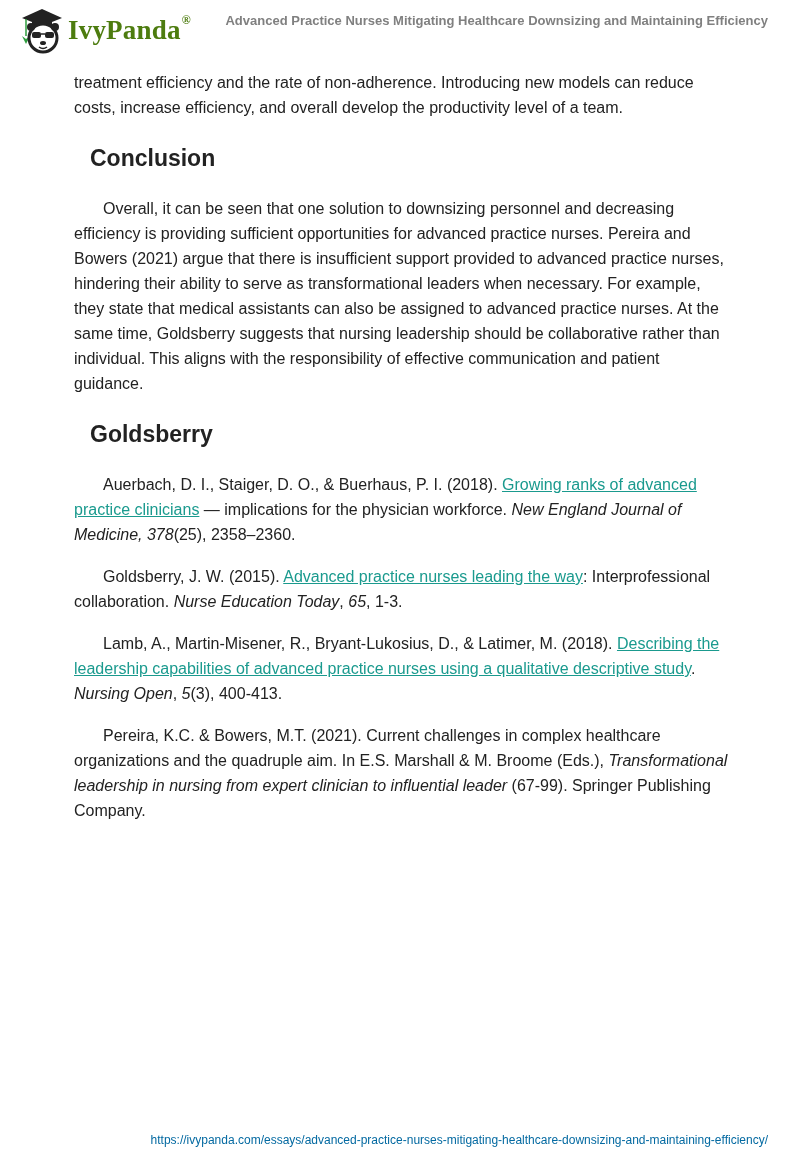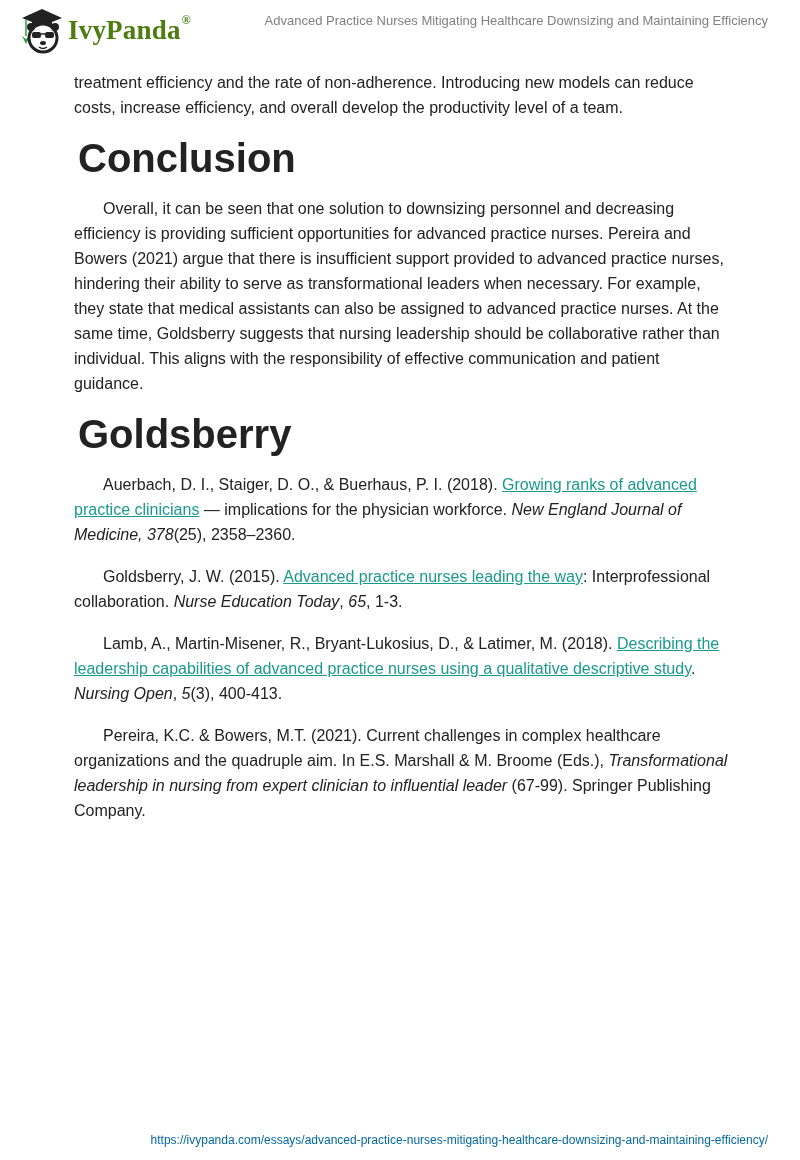--- a/index.html
+++ b/index.html
@@ -4,25 +4,25 @@
   <style>
     html, body { margin: 0; padding: 0; background: #ffffff; }
     body { width: 800px; height: 1160px; position: relative; overflow: hidden;
            font-family: "Liberation Sans", sans-serif; color: #222222; }
     .header { position: absolute; left: 0; top: 0; width: 800px; height: 60px; }
     .logo { position: absolute; left: 18px; top: 6px; display: flex; align-items: center; }
     .logo svg { display: block; }
     .brand { font-family: "Liberation Serif", serif; font-weight: bold; font-size: 27px; color: #4d7c0f;
              margin-left: 6px; letter-spacing: 0.2px; }
     .brand sup { font-size: 12px; vertical-align: top; position: relative; top: -2px; margin-left: 1px; }
-    .doc-title { position: absolute; right: 32px; top: 13px; font-size: 13px; color: #808080; }
+    .doc-title { position: absolute; right: 32px; top: 13px; font-size: 13px; color: #808080; font-weight: bold; }
     .content { position: absolute; left: 74px; top: 70px; width: 656px; font-size: 16px; line-height: 25px; }
     p { margin: 0; }
     .p-first { margin: 0 0 20px 0; }
-    h2 { font-size: 40px; font-weight: bold; margin: 0 0 20px 4px; line-height: 36px; color: #222; }
+    h2 { font-size: 23px; font-weight: bold; margin: 0 0 20px 16px; line-height: 36px; color: #222; }
     .indent { text-indent: 29px; }
     .ref { margin-bottom: 17px; }
     a { color: #1a9a8e; text-decoration: underline; }
     i { font-style: italic; }
     .footer-url { position: absolute; right: 32px; top: 1133px; font-size: 12px; color: #0369a1; }
   </style>
 </head>
 <body>
 
 <div class="header">

